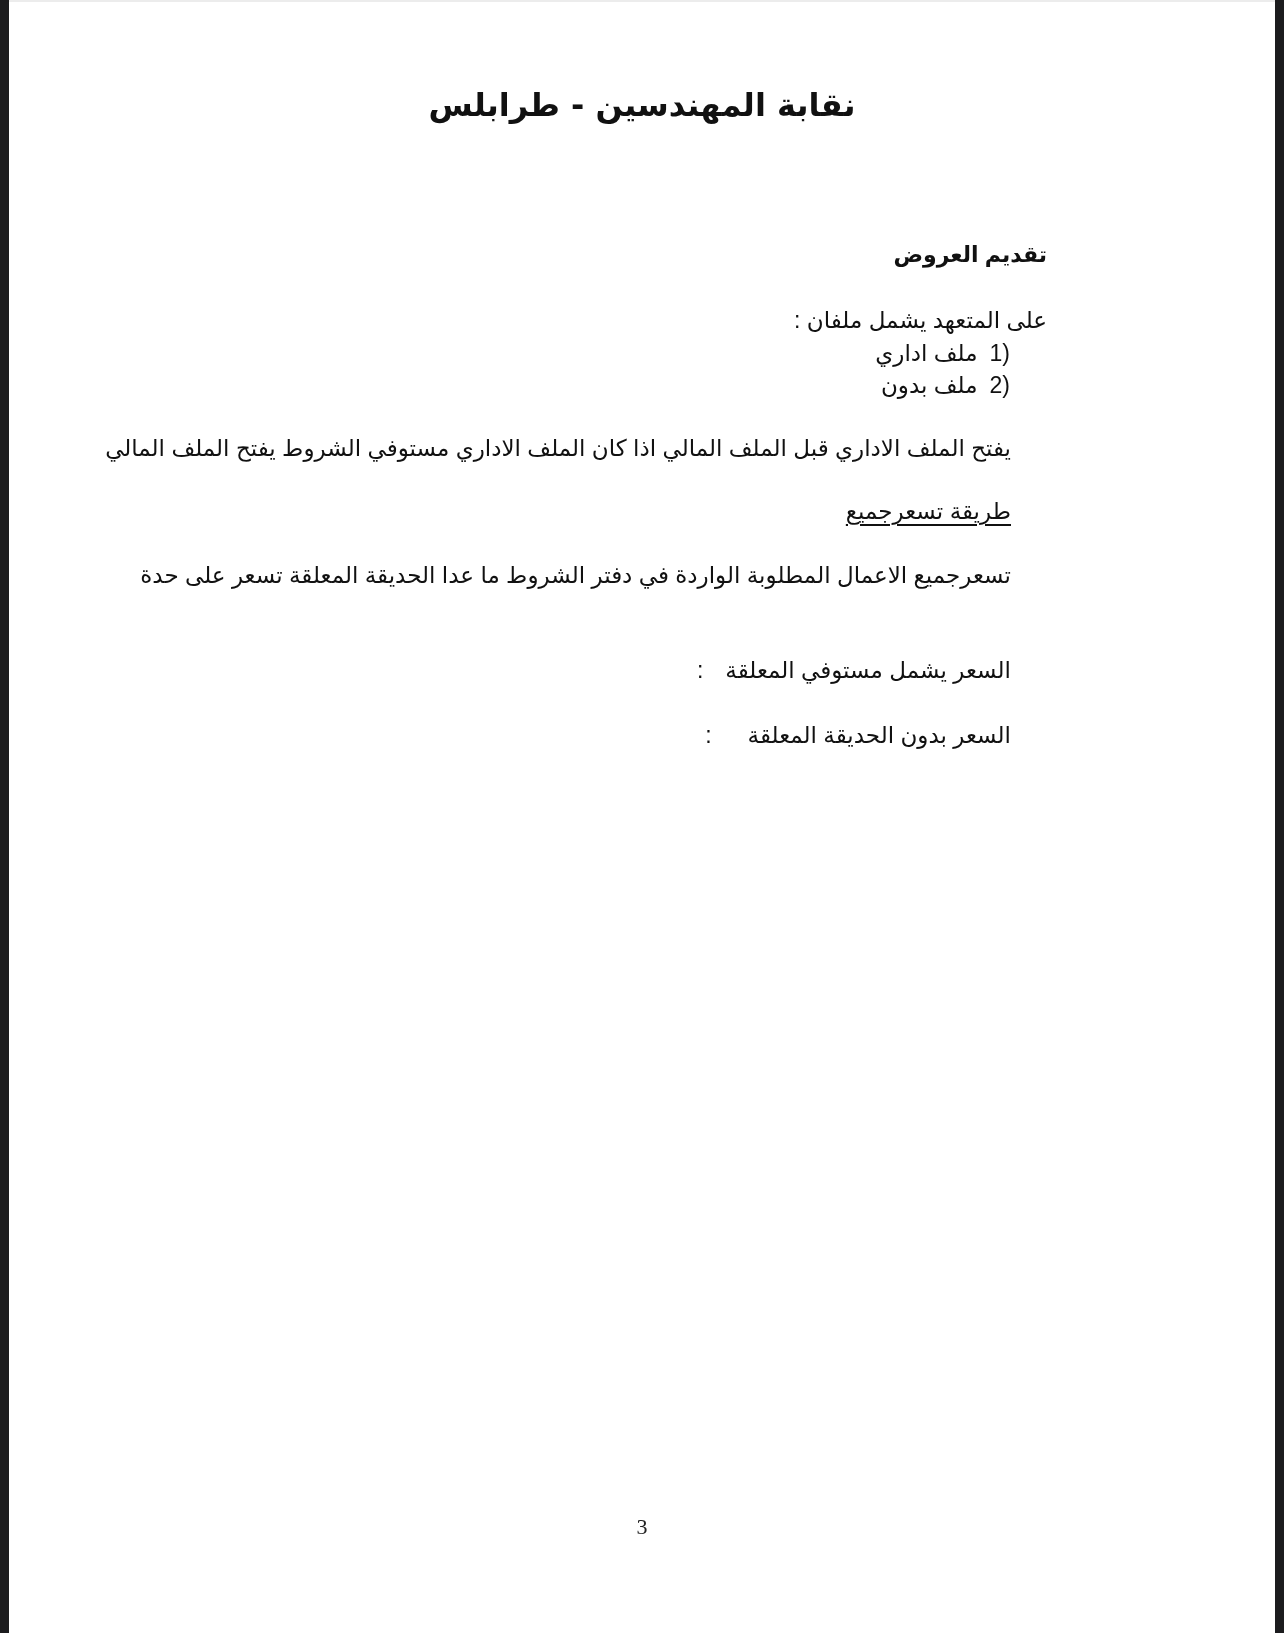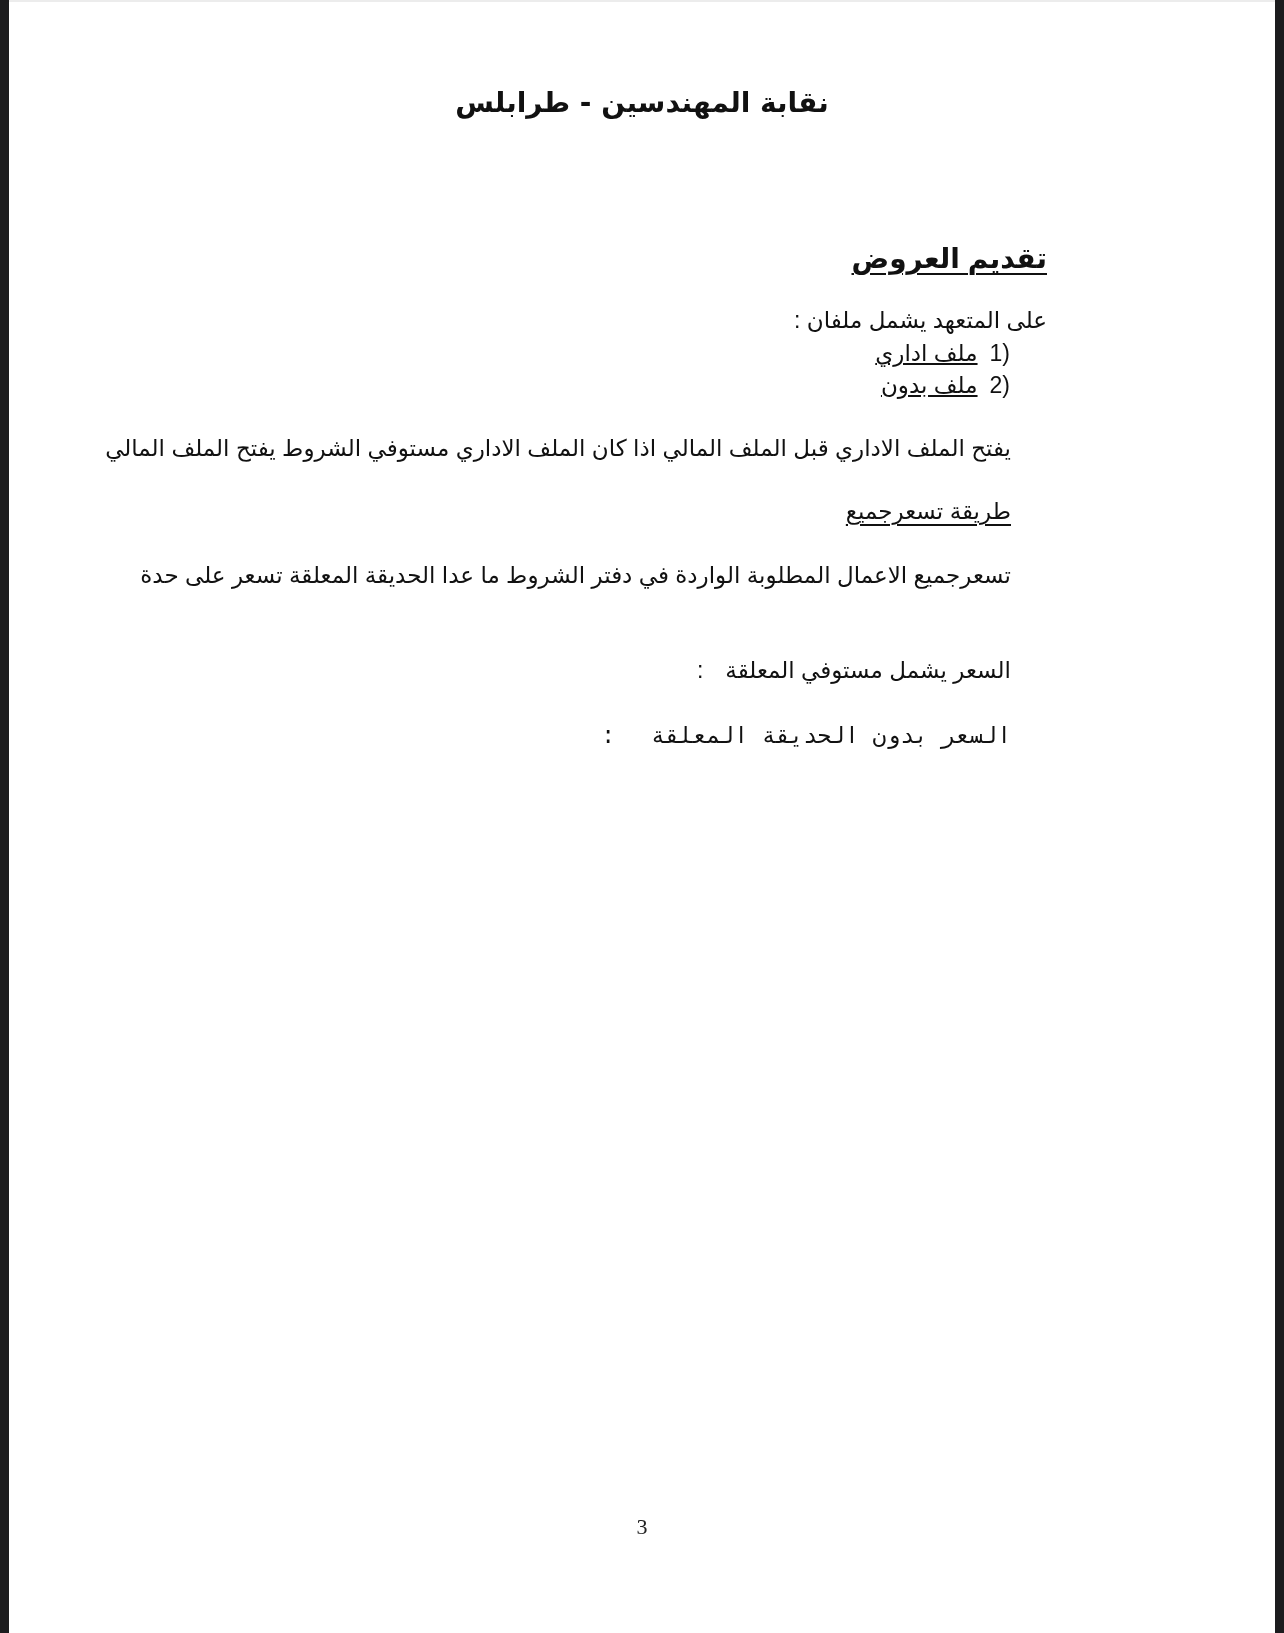--- a/index.html
+++ b/index.html
@@ -36,43 +36,41 @@
     }
     .title {
       position: absolute;
       left: 0;
       right: 0;
       top: 84px;
       text-align: center;
       direction: rtl;
       font-family: "DejaVu Sans", sans-serif;
       font-weight: bold;
-      font-size: 28px;
+      font-size: 32px;
       letter-spacing: 0.5px;
       color: #111;
     }
     .heading {
       font-weight: bold;
-      font-size: 28px;
-      text-decoration: underline;
+      font-size: 22px;
       text-underline-offset: 5px;
       text-decoration-thickness: 2px;
     }
     .sub-heading {
       font-size: 23px;
       text-decoration: underline;
       text-underline-offset: 5px;
       text-decoration-thickness: 1.5px;
     }
     .body-text {
       font-size: 23px;
     }
     .list-item {
       font-size: 23px;
-      text-decoration: underline;
     }
     .list-num {
       display: inline-block;
       margin-left: 12px;
     }
     .page-number {
       position: absolute;
       left: 0;
       right: 0;
       top: 1512px;
@@ -105,19 +103,19 @@
     <div class="rtl body-text" style="right:264px; top:433px;">يفتح الملف الاداري قبل الملف المالي اذا كان الملف الاداري مستوفي الشروط يفتح الملف المالي</div>
 
     <div class="rtl sub-heading" style="right:264px; top:496px;">طريقة تسعرجميع</div>
 
     <div class="rtl body-text" style="right:264px; top:560px;">تسعرجميع  الاعمال المطلوبة الواردة في دفتر الشروط  ما عدا الحديقة المعلقة تسعر على حدة</div>
 
     <div class="rtl body-text" style="right:264px; top:655px;">
       <span>السعر يشمل مستوفي المعلقة</span><span style="display:inline-block; width:22px;"></span><span>:</span>
     </div>
 
-    <div class="rtl body-text" style="right:264px; top:720px;font-family:Liberation Mono, monospace;">
+    <div class="rtl body-text" style="right:264px; top:720px;">
       <span>السعر بدون الحديقة المعلقة</span><span style="display:inline-block; width:36px;"></span><span>:</span>
     </div>
 
     <div class="page-number">3</div>
   </div>
 </div>
 
 </body></html>

